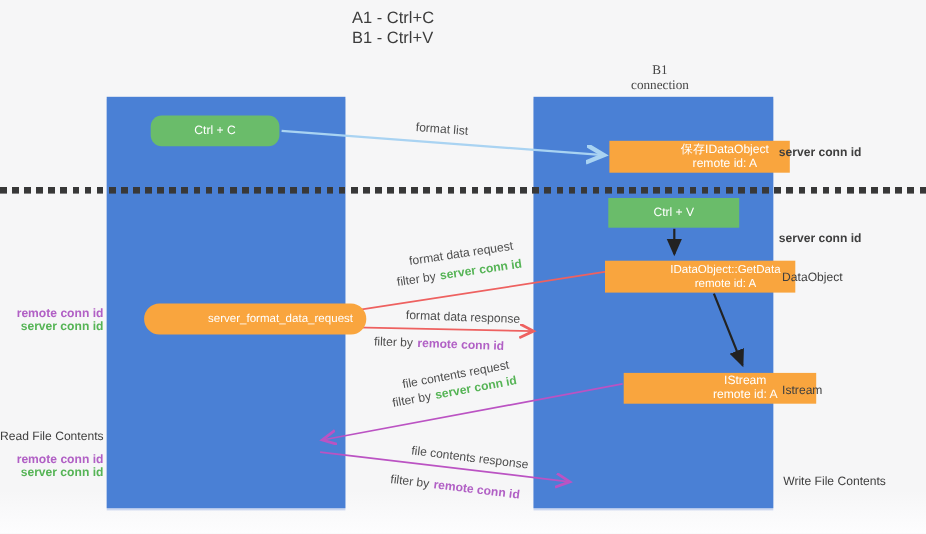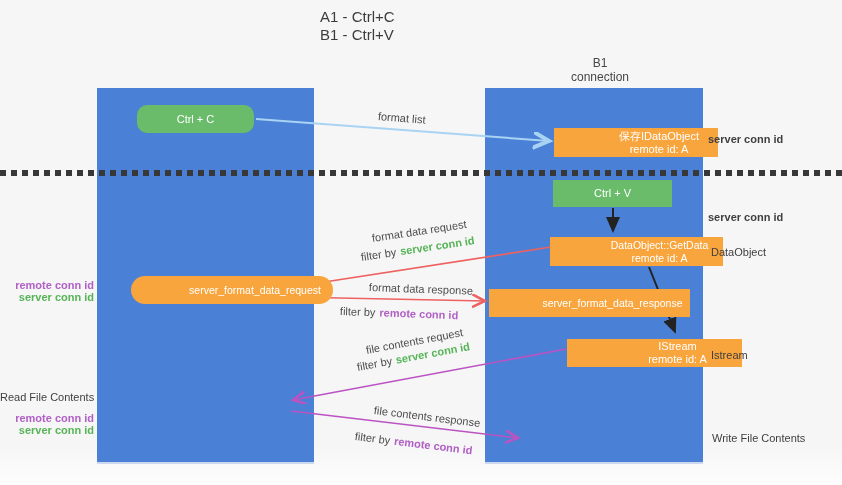--- a/index.html
+++ b/index.html
@@ -27,21 +27,21 @@
   .orange-node{background:#f9a53e;padding-left:46px;}
   .title{
     position:absolute;left:320px;top:8px;width:180px;text-align:left;
     font-size:15px;line-height:18px;color:#3c3c3c;z-index:3;
   }
   .col-header{
     position:absolute;top:56px;width:120px;text-align:center;
     font-size:12px;line-height:14px;color:#474747;z-index:3;
   }
   #col-a-header{left:145px;}
-  #col-b-header{left:540px;}
+  #col-b-header{left:540px;font-family:Liberation Serif, serif;}
   .dotted-line{
     position:absolute;left:0;top:170px;width:842px;height:6px;z-index:4;
     background:repeating-linear-gradient(90deg,#383838 0 6px,transparent 6px 11px);
   }
   .alabel{
     position:absolute;z-index:3;font-size:11px;color:#4d4d4d;
     white-space:nowrap;transform-origin:left center;
   }
   .alabel .flt{margin-right:4px;}
   .green-text{color:#56b456;font-weight:bold;}
@@ -105,31 +105,28 @@
   <div class="node orange-node" style="left:554px;top:128px;width:118px;height:29px;">
     <div>保存IDataObject</div>
     <div>remote id: A</div>
   </div>
 
   <div class="node green-node" style="left:553px;top:180px;width:119px;height:27px;">
     <div>Ctrl + V</div>
   </div>
 
   <div class="node orange-node" style="left:550px;top:237px;width:127px;height:29px;font-size:10.5px;">
-    <div>DataObject::GetData</div>
+    <div>IDataObject::GetData</div>
     <div>remote id: A</div>
   </div>
 
   <div class="node orange-node" style="left:131px;top:276px;width:156px;height:28px;font-size:10.5px;border-radius:14px;">
     <div>server_format_data_request</div>
   </div>
 
-  <div class="node orange-node" style="left:489px;top:289px;width:155px;height:28px;font-size:10.5px;">
-    <div>server_format_data_response</div>
-  </div>
 
   <div class="node orange-node" style="left:567px;top:339px;width:129px;height:28px;">
     <div>IStream</div>
     <div>remote id: A</div>
   </div>
 
 
 
   <div class="alabel" style="left:378px;top:110px;transform:rotate(4.5deg);">format list</div>
 

